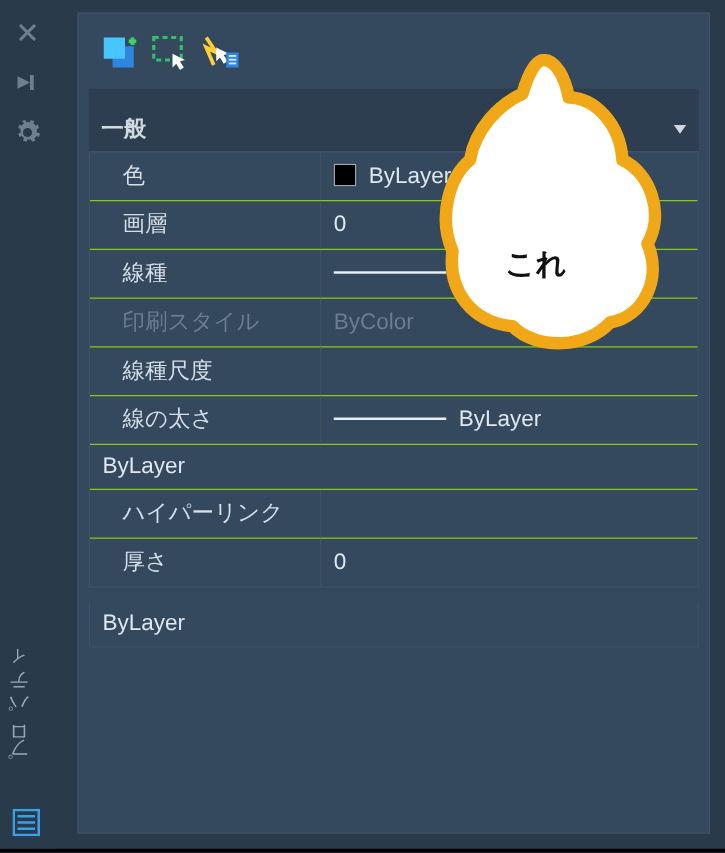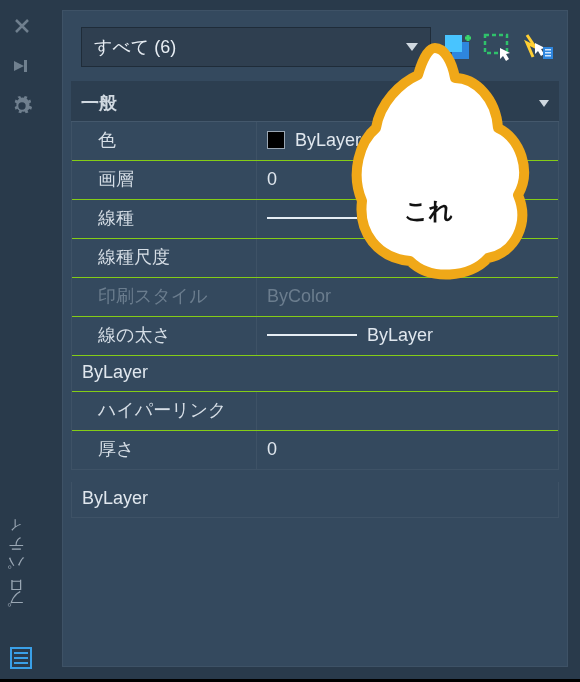--- a/index.html
+++ b/index.html
@@ -69,21 +69,21 @@
   .dropdown .caret {
     width:0;height:0;border-left:6px solid transparent;border-right:6px solid transparent;border-top:8px solid #cfd8e0;
   }
   .top-icons { display:flex; gap:10px; }
   .top-icons .ticon {
     width:30px;height:30px; display:flex;align-items:center;justify-content:center; cursor:pointer;
   }
   .section-hd {
     margin:0 8px;
     background:#2c3e50;
-    padding:10px 10px 6px;
+    padding:20px 10px 6px;
     display:flex; align-items:center; justify-content:space-between;
     font-weight:bold;
     border-bottom:1px solid #44586c;
   }
   .section-body {
     margin:0 8px 12px;
     border:1px solid #3e5266; border-top:none;
   }
   .row {
     display:flex;
@@ -154,24 +154,20 @@
         <rect x="1" y="1" width="20" height="20" fill="none" stroke="#3aa0e8" stroke-width="2"></rect>
         <rect x="4" y="5" width="14" height="2" fill="#3aa0e8"></rect>
         <rect x="4" y="10" width="14" height="2" fill="#3aa0e8"></rect>
         <rect x="4" y="15" width="14" height="2" fill="#3aa0e8"></rect>
       </svg>
   </div>
 </div>
 
 <div class="panel">
   <div class="top-row">
-    <div class="dropdown">
-      <span>すべて (6)</span>
-      <span class="caret"></span>
-    </div>
     <div class="top-icons">
       <div class="ticon">
         <svg width="30" height="28" viewBox="0 0 30 28">
           <rect x="9" y="9" width="17" height="17" fill="#2e86de"></rect>
           <rect x="2" y="2" width="17" height="17" fill="#48c4ff"></rect>
           <path d="M22 2 h6 M25 -1 v6" stroke="#3ad46a" stroke-width="3" transform="translate(0,3)"></path>
         </svg>
       </div>
       <div class="ticon">
         <svg width="30" height="28" viewBox="0 0 30 28">
@@ -211,29 +207,29 @@
         </div>
     </div>
     <div class="row">
       <div class="cell-label">線種</div>
       <div class="cell-val">
           <span class="line-sample"></span>
           <span>ByLayer</span>
         </div>
     </div>
     <div class="row">
-      <div class="cell-label">線種尺度</div>
-      <div class="cell-val">
-          <span></span>
-        </div>
-    </div>
-    <div class="row">
       <div class="cell-label muted">印刷スタイル</div>
       <div class="cell-val muted">
           <span>ByColor</span>
+        </div>
+    </div>
+    <div class="row">
+      <div class="cell-label">線種尺度</div>
+      <div class="cell-val">
+          <span></span>
         </div>
     </div>
     <div class="row">
       <div class="cell-label">線の太さ</div>
       <div class="cell-val">
           <span class="line-sample"></span>
           <span>ByLayer</span>
         </div>
     </div>
     <div class="row">

